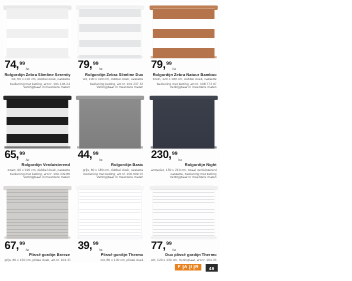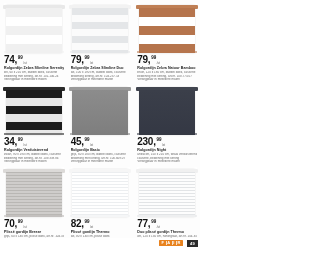--- a/index.html
+++ b/index.html
@@ -2,21 +2,21 @@
 <html><head>
 <meta charset="utf-8">
 <style>
   html,body{margin:0;padding:0;}
   body{
     width:200px;height:255px;overflow:hidden;
     background:#ffffff;
     font-family:"Liberation Sans", sans-serif;
     -webkit-font-smoothing:antialiased;
   }
-  .page{position:relative;width:200px;height:248px;background:#fdfdfd;}
+  .page{position:relative;width:200px;height:248px;background:#fdfdfd;text-align:right;}
 
   .grid{
     position:absolute;left:0;top:0;width:200px;height:246px;
     display:grid;
     grid-template-columns:1fr 1fr 1fr;
     grid-template-rows:1fr 1fr 1fr;
   }
 
   .cell{position:relative;padding:3px 3px 0 4px;box-sizing:border-box;overflow:hidden;}
 
@@ -182,21 +182,21 @@
     <div class="cell">
       <div class="photo">
         <div class="blind">
           <div class="headrail" style="background: rgb(42, 42, 42);"></div>
           <div class="body zebra" id="sw4" style="background-image: repeating-linear-gradient(rgb(29, 29, 29) 0px, rgb(29, 29, 29) 8px, rgb(232, 232, 232) 8px, rgb(232, 232, 232) 16px);"></div>
           <div class="bottomrail" style="background: rgb(29, 29, 29);"></div>
         </div>
       </div>
       <div class="info">
         <div class="price">
-          <span class="whole">34</span>
+          <span class="whole">65</span>
           <span class="sep">,</span>
           <span class="cents">99</span>
           <span class="unit">/st</span>
         </div>
         <div class="pname">Rolgordijn Verduisterend</div>
         <div class="pdesc">
           <div>zwart, 90 x 190 cm, dubbel doek, cassette</div>
           <div>bediening met ketting, art.nr. 109.339.86</div>
           <div>Verkrijgbaar in meerdere maten</div>
         </div>
@@ -206,21 +206,21 @@
     <div class="cell">
       <div class="photo">
         <div class="blind">
           <div class="headrail" style="background: rgb(154, 154, 154);"></div>
           <div class="body" id="sw5" style="background: linear-gradient(rgb(140, 140, 140) 0%, rgb(126, 126, 126) 100%);"></div>
           <div class="bottomrail" style="background: rgb(126, 126, 126);"></div>
         </div>
       </div>
       <div class="info">
         <div class="price">
-          <span class="whole">45</span>
+          <span class="whole">44</span>
           <span class="sep">,</span>
           <span class="cents">99</span>
           <span class="unit">/st</span>
         </div>
         <div class="pname">Rolgordijn Basic</div>
         <div class="pdesc">
           <div>grijs, 60 x 180 cm, dubbel doek, cassette</div>
           <div>bediening met ketting, art.nr. 100.609.07</div>
           <div>Verkrijgbaar in meerdere maten</div>
         </div>
@@ -254,21 +254,21 @@
     <div class="cell">
       <div class="photo">
         <div class="blind">
           <div class="headrail" style="background: rgb(220, 218, 216);"></div>
           <div class="body pleat" id="sw7" style="background-image: repeating-linear-gradient(rgb(185, 183, 180) 0px, rgb(185, 183, 180) 0.7px, rgb(207, 205, 203) 0.7px, rgb(207, 205, 203) 3px);"></div>
           <div class="bottomrail" style="background: rgb(185, 183, 180);"></div>
         </div>
       </div>
       <div class="info">
         <div class="price">
-          <span class="whole">70</span>
+          <span class="whole">67</span>
           <span class="sep">,</span>
           <span class="cents">99</span>
           <span class="unit">/st</span>
         </div>
         <div class="pname">Plissé gordijn Breeze</div>
         <div class="pdesc">
           <div>grijs, 60 x 130 cm, plissé doek, art.nr. 104.331.82</div>
           <div>Verkrijgbaar in meerdere maten, in diverse kleuren</div>
         </div>
       </div>
@@ -277,21 +277,21 @@
     <div class="cell">
       <div class="photo">
         <div class="blind">
           <div class="headrail" style="background: rgb(246, 246, 246);"></div>
           <div class="body pleat" id="sw8" style="background-image: repeating-linear-gradient(rgb(236, 238, 240) 0px, rgb(236, 238, 240) 0.7px, rgb(255, 255, 255) 0.7px, rgb(255, 255, 255) 3px);"></div>
           <div class="bottomrail" style="background: rgb(236, 238, 240);"></div>
         </div>
       </div>
       <div class="info">
         <div class="price">
-          <span class="whole">82</span>
+          <span class="whole">39</span>
           <span class="sep">,</span>
           <span class="cents">99</span>
           <span class="unit">/st</span>
         </div>
         <div class="pname">Plissé gordijn Thermo</div>
         <div class="pdesc">
           <div>wit, 80 x 130 cm, plissé doek</div>
           <div>alu-zijde, 104.331.90</div>
           <div>Verkrijgbaar in meerdere maten</div>
         </div>

